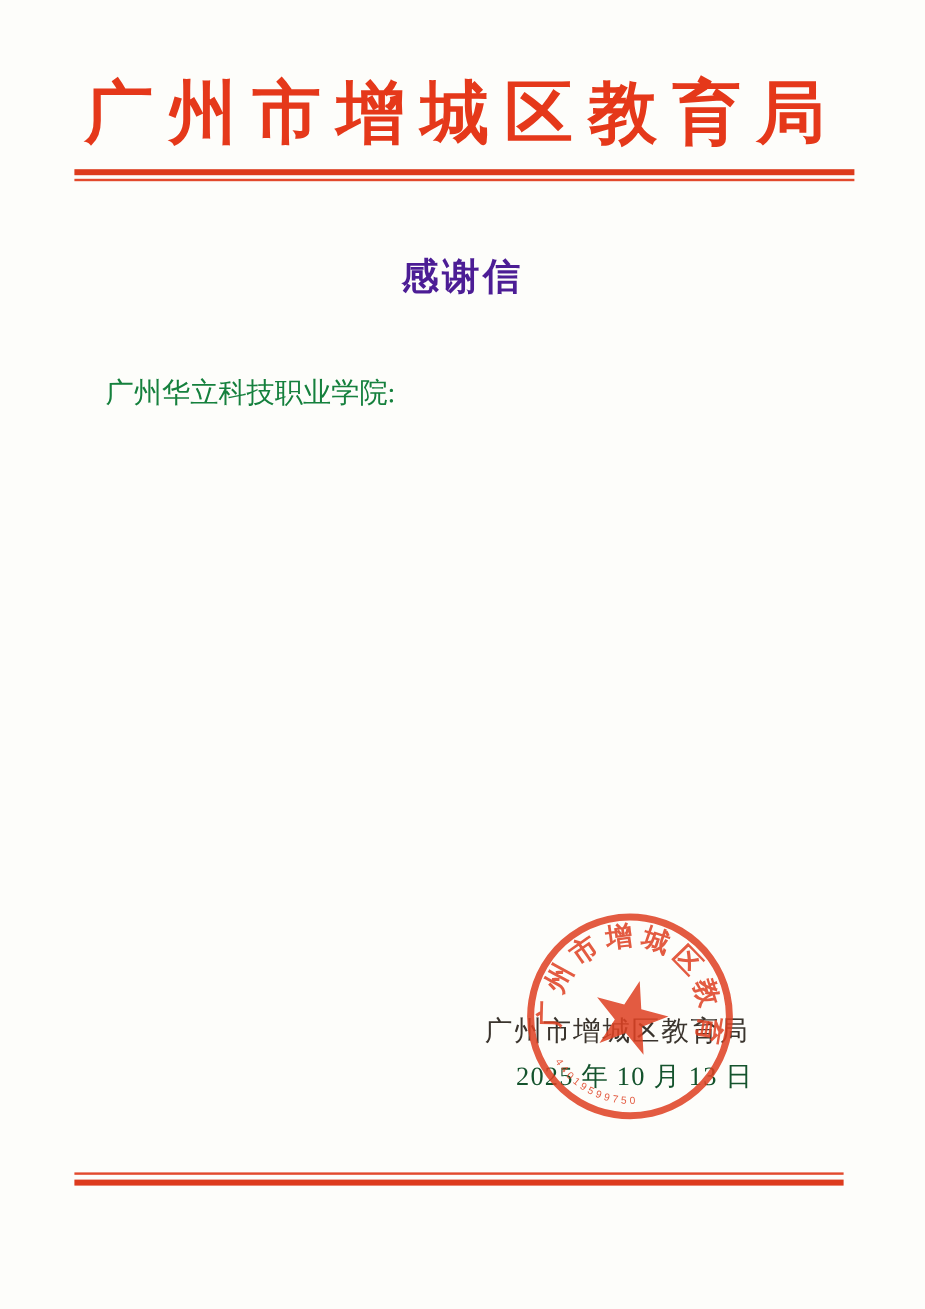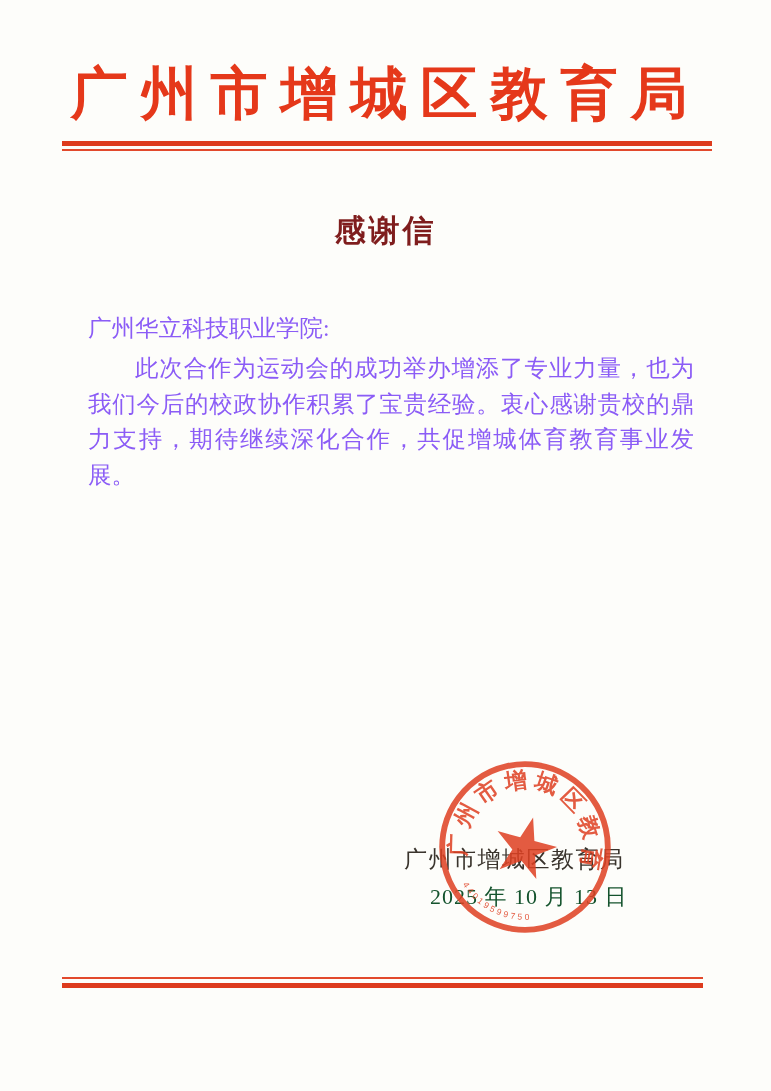--- a/index.html
+++ b/index.html
@@ -21,29 +21,29 @@
     letter-spacing:13px;
     white-space:nowrap;
   }
   .rule{position:absolute;background:#dd3b1d;}
   .rule-top-thick{top:141px;left:62px;width:650px;height:5px;}
   .rule-top-thin{top:149px;left:62px;width:650px;height:2px;background:#e2492c;}
   
   .letter-title{
     position:absolute;top:210px;left:0;width:100%;
     text-align:center;
-    color:#7f1d1d;
+    color:#4c1d95;
     font-size:31px;
     font-weight:600;
     letter-spacing:3px;
   }
   
   .body-block{
     position:absolute;top:311px;left:88px;width:606px;
-    color:#8b5cf6;
+    color:#15803d;
     font-size:23.5px;
     line-height:35.8px;
     text-align:justify;
   }
   .salutation{margin:0 0 4px 0;}
   .body-block p{margin:0 0 5px 0;text-indent:2em;}
   
   .sig-org{
     position:absolute;top:844px;left:404px;
     color:#3a342d;font-size:23px;letter-spacing:1.5px;white-space:nowrap;
@@ -71,21 +71,20 @@
 
   <div class="letterhead">广州市增城区教育局</div>
 
   <div class="rule rule-top-thick"></div>
   <div class="rule rule-top-thin"></div>
 
   <div class="letter-title">感谢信</div>
 
   <div class="body-block">
     <div class="salutation">广州华立科技职业学院:</div>
-    <p>此次合作为运动会的成功举办增添了专业力量，也为我们今后的校政协作积累了宝贵经验。衷心感谢贵校的鼎力支持，期待继续深化合作，共促增城体育教育事业发展。</p>
   </div>
 
   <div class="sig-org">广州市增城区教育局</div>
 
   <div class="sig-date">2025 年 10 月 13 日</div>
 
   <svg class="seal" viewBox="0 0 200 200">
     <defs>
       <path id="sealArcTop" d="M 38 122.6 A 66 66 0 1 1 162 122.6" fill="none"></path>
       <path id="sealArcBottom" d="M 24 128 A 81 81 0 0 0 176 128" fill="none"></path>

